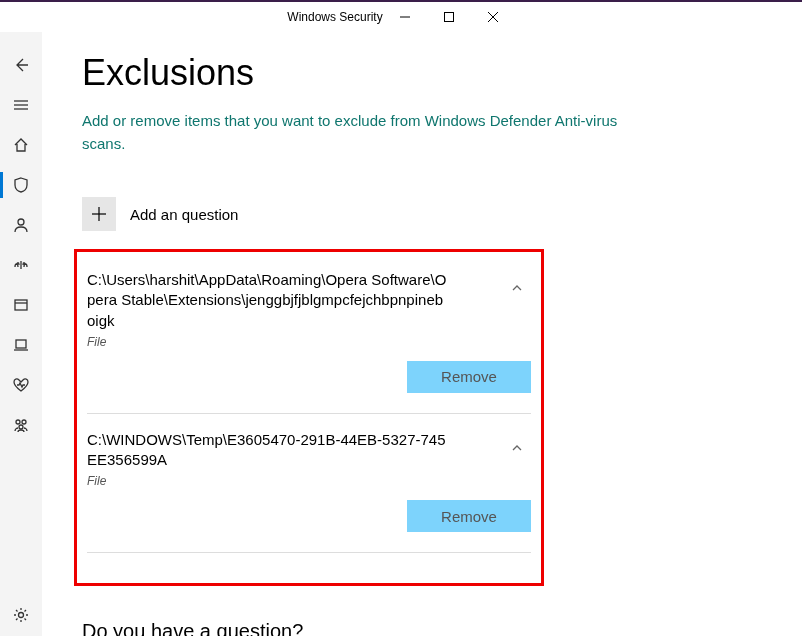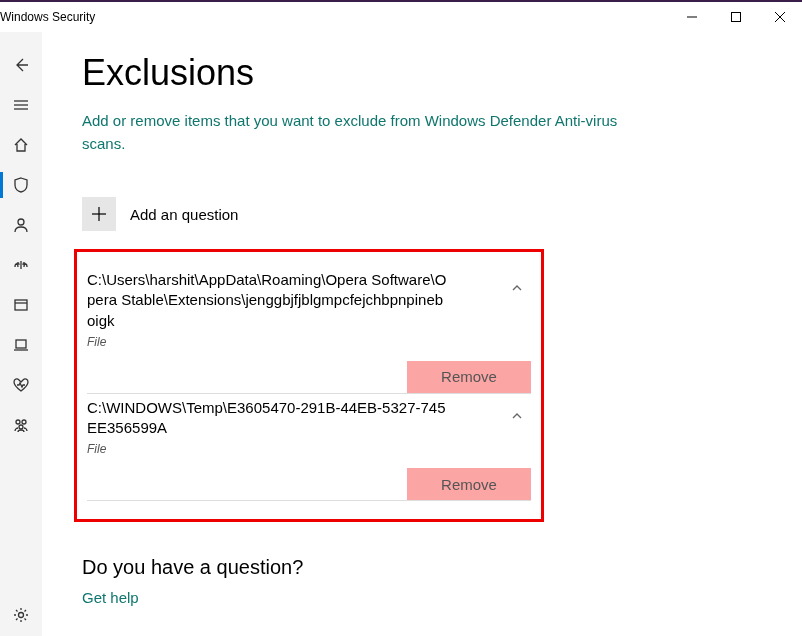--- a/index.html
+++ b/index.html
@@ -1,41 +1,41 @@
 <!DOCTYPE html>
 <html><head>
 <meta charset="utf-8">
 <style>
   * { box-sizing: border-box; margin: 0; padding: 0; }
   html, body { width: 802px; height: 636px; font-family: "Segoe UI", Arial, sans-serif; background: #fff; overflow: hidden; }
   body { border-top: 2px solid #3a1e4a; }
-  .titlebar { height: 30px; display: flex; align-items: center; justify-content: space-between; padding-left: 0; font-size: 12px; color: #000; }
+  .titlebar { height: 30px; display: flex; align-items: center; justify-content: center; padding-left: 0; font-size: 12px; color: #000; }
   .titlebar .controls { display: flex; }
   .titlebar .controls .btn { width: 44px; height: 30px; display: flex; align-items: center; justify-content: center; }
   .titlebar .controls .btn svg { display: block; }
   .app { display: flex; height: calc(636px - 32px); }
   .sidebar { width: 42px; background: #f4f4f4; display: flex; flex-direction: column; align-items: center; padding-top: 14px; position: relative; }
   .sidebar .item { width: 42px; height: 38px; display: flex; align-items: center; justify-content: center; margin-bottom: 2px; position: relative; }
   .sidebar .item.active::before { content: ""; position: absolute; left: 0; top: 6px; bottom: 6px; width: 3px; background: #0078d4; }
   .sidebar .spacer { flex: 1; }
   .sidebar svg { stroke: #333; fill: none; stroke-width: 1.3; }
   .content { flex: 1; padding: 20px 40px 20px 40px; overflow: auto; }
   h1 { font-weight: 300; font-size: 36px; color: #000; margin-bottom: 16px; }
   .subtitle { font-size: 15px; color: #0f766e; max-width: 560px; line-height: 1.5; margin-bottom: 42px; }
   .add-row { display: flex; align-items: center; margin-bottom: 18px; }
   .add-btn { width: 34px; height: 34px; background: #e6e6e6; display: flex; align-items: center; justify-content: center; border: none; margin-right: 14px; }
   .add-btn svg { stroke: #000; }
   .add-label { font-size: 15px; color: #000; }
   .highlight { border: 3px solid #e00; padding: 14px 10px 18px 10px; width: 470px; margin-left: -8px; }
-  .exclusion { border-bottom: 1px solid #ddd; padding: 4px 0 0 0; margin-bottom: 0; }
+  .exclusion { border-bottom: 1px solid #ddd; padding: 4px 0 20px 0; margin-bottom: 12px; }
   .exc-top { display: flex; align-items: flex-start; }
   .exc-path { font-size: 15px; max-width: 360px; word-break: break-all; line-height: 1.35; }
   .exc-chevron { margin-left: auto; width: 28px; height: 28px; display: flex; align-items: center; justify-content: center; margin-top: 4px; }
   .exc-type { font-size: 12px; color: #555; margin-top: 4px; font-style: italic; }
-  .remove-btn { display: block; margin-left: auto; margin-top: 12px; width: 124px; height: 32px; background: #fca5a5; border: none; color: #555; font-size: 15px; }
+  .remove-btn { display: block; margin-left: auto; margin-top: 12px; width: 124px; height: 32px; background: #7dd3fc; border: none; color: #555; font-size: 15px; }
   .help-q { margin-top: 34px; font-size: 20px; color: #000; margin-bottom: 10px; }
   .help-link { font-size: 15px; color: #0f766e; cursor: pointer; }
 </style>
 </head>
 <body>
 
 <div class="titlebar">
   <span>Windows Security</span>
   <div class="controls">
     <div class="btn">

